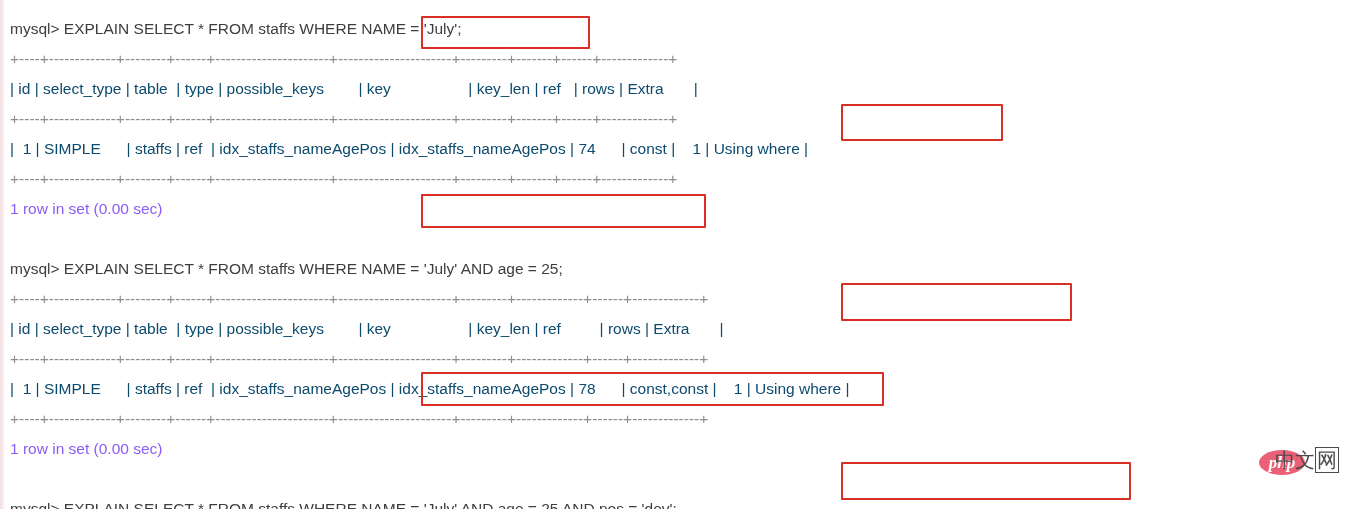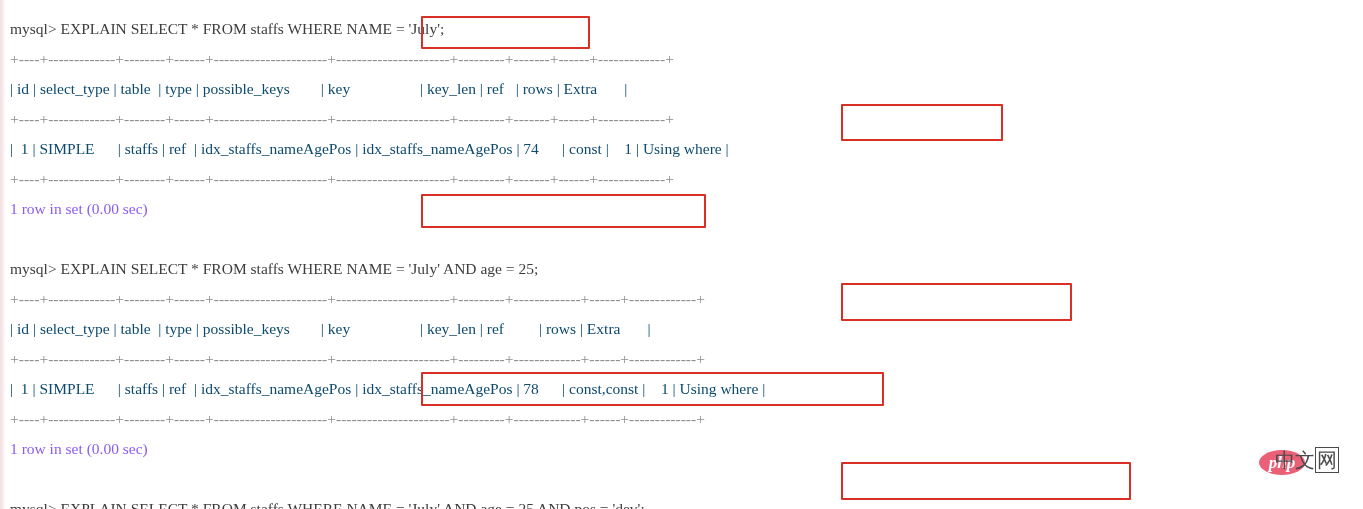--- a/index.html
+++ b/index.html
@@ -36,21 +36,21 @@
     line-height: 30px;
     color: #4f4f4f;
     white-space: pre;
     letter-spacing: 0px;
     z-index: 1;
   }
 
   .line {
     height: 30px;
     white-space: pre;
-    font-family: Liberation Serif, serif;
+    font-family: Liberation Sans, sans-serif;
   }
   .line.rule {
     color: #8d8d8d;
   }
   .line.blank {
     height: 30px;
   }
   .line.cmd {
     color: #3d3d3d;
   }

